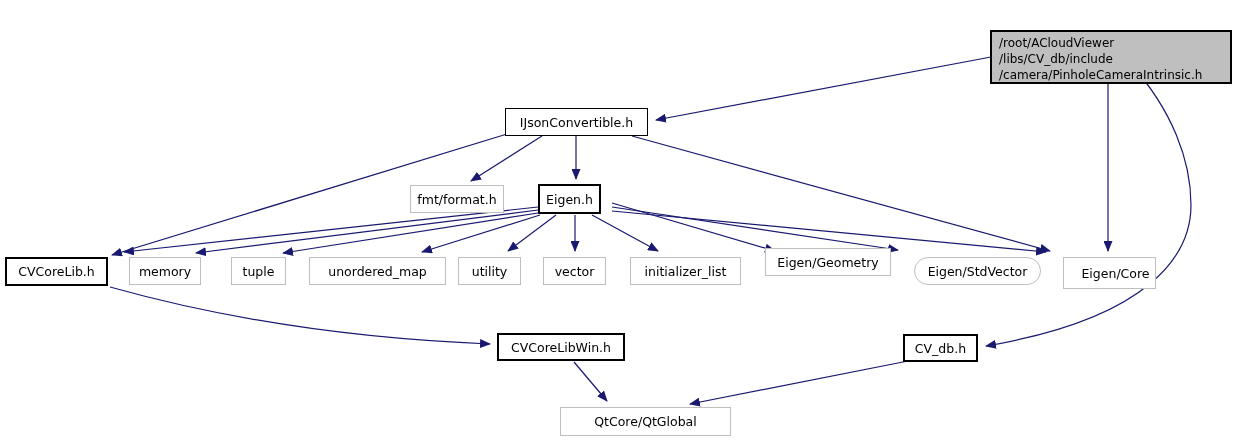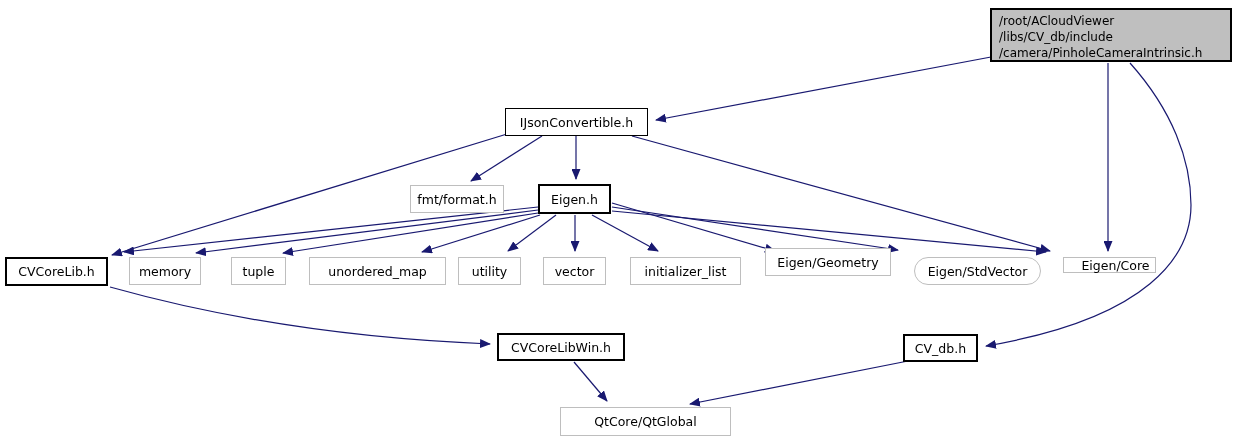--- a/index.html
+++ b/index.html
@@ -24,20 +24,21 @@
   .node.bold{border-width:2px;}
   .node.light{border:1px solid #bebebe;}
   .node.root{
     background:#bfbfbf;
     border:2px solid #000000;
     align-items:flex-start;justify-content:flex-start;
     text-align:left;
     white-space:pre-line;
     font-size:12px;line-height:1.35;
     padding:3px 7px;
+    margin-top:22px;
   }
   .edge{fill:none;stroke-width:1.2px;}
 </style>
 </head>
 <body>
 
 <div id="canvas">
 
   <svg id="edges" viewBox="0 0 1236 440" xmlns="http://www.w3.org/2000/svg">
     <defs>
@@ -72,41 +73,41 @@
   </svg>
 
   <div class="node root" style="left:990px;top:8px;width:242px;height:54px;">/root/ACloudViewer
 /libs/CV_db/include
 /camera/PinholeCameraIntrinsic.h</div>
 
   <div class="node" style="left:505px;top:108px;width:143px;height:28px;">IJsonConvertible.h</div>
 
   <div class="node light" style="left:410px;top:185px;width:94px;height:28px;">fmt/format.h</div>
 
-  <div class="node bold" style="left:538px;top:184px;width:73px;height:30px;">Eigen.h</div>
+  <div class="node bold" style="left:538px;top:184px;width:63px;height:30px;">Eigen.h</div>
 
   <div class="node bold" style="left:5px;top:257px;width:103px;height:29px;">CVCoreLib.h</div>
 
   <div class="node light" style="left:129px;top:257px;width:72px;height:28px;">memory</div>
 
   <div class="node light" style="left:231px;top:257px;width:55px;height:28px;">tuple</div>
 
   <div class="node light" style="left:309px;top:257px;width:137px;height:28px;">unordered_map</div>
 
   <div class="node light" style="left:458px;top:257px;width:63px;height:28px;">utility</div>
 
   <div class="node light" style="left:543px;top:257px;width:63px;height:28px;">vector</div>
 
   <div class="node light" style="left:630px;top:257px;width:111px;height:28px;">initializer_list</div>
 
   <div class="node light" style="left:765px;top:248px;width:126px;height:28px;">Eigen/Geometry</div>
 
   <div class="node light" style="left:914px;top:257px;width:127px;height:28px;border-radius:14px;">Eigen/StdVector</div>
 
-  <div class="node light" style="left:1063px;top:257px;width:93px;height:16px;padding-left:12px;">Eigen/Core</div>
+  <div class="node light" style="left:1063px;top:257px;width:93px;height:32px;padding-left:12px;">Eigen/Core</div>
 
   <div class="node bold" style="left:497px;top:333px;width:128px;height:28px;">CVCoreLibWin.h</div>
 
   <div class="node bold" style="left:903px;top:334px;width:75px;height:28px;">CV_db.h</div>
 
   <div class="node light" style="left:560px;top:407px;width:171px;height:29px;">QtCore/QtGlobal</div>
 
 </div>
 
 </body></html>

